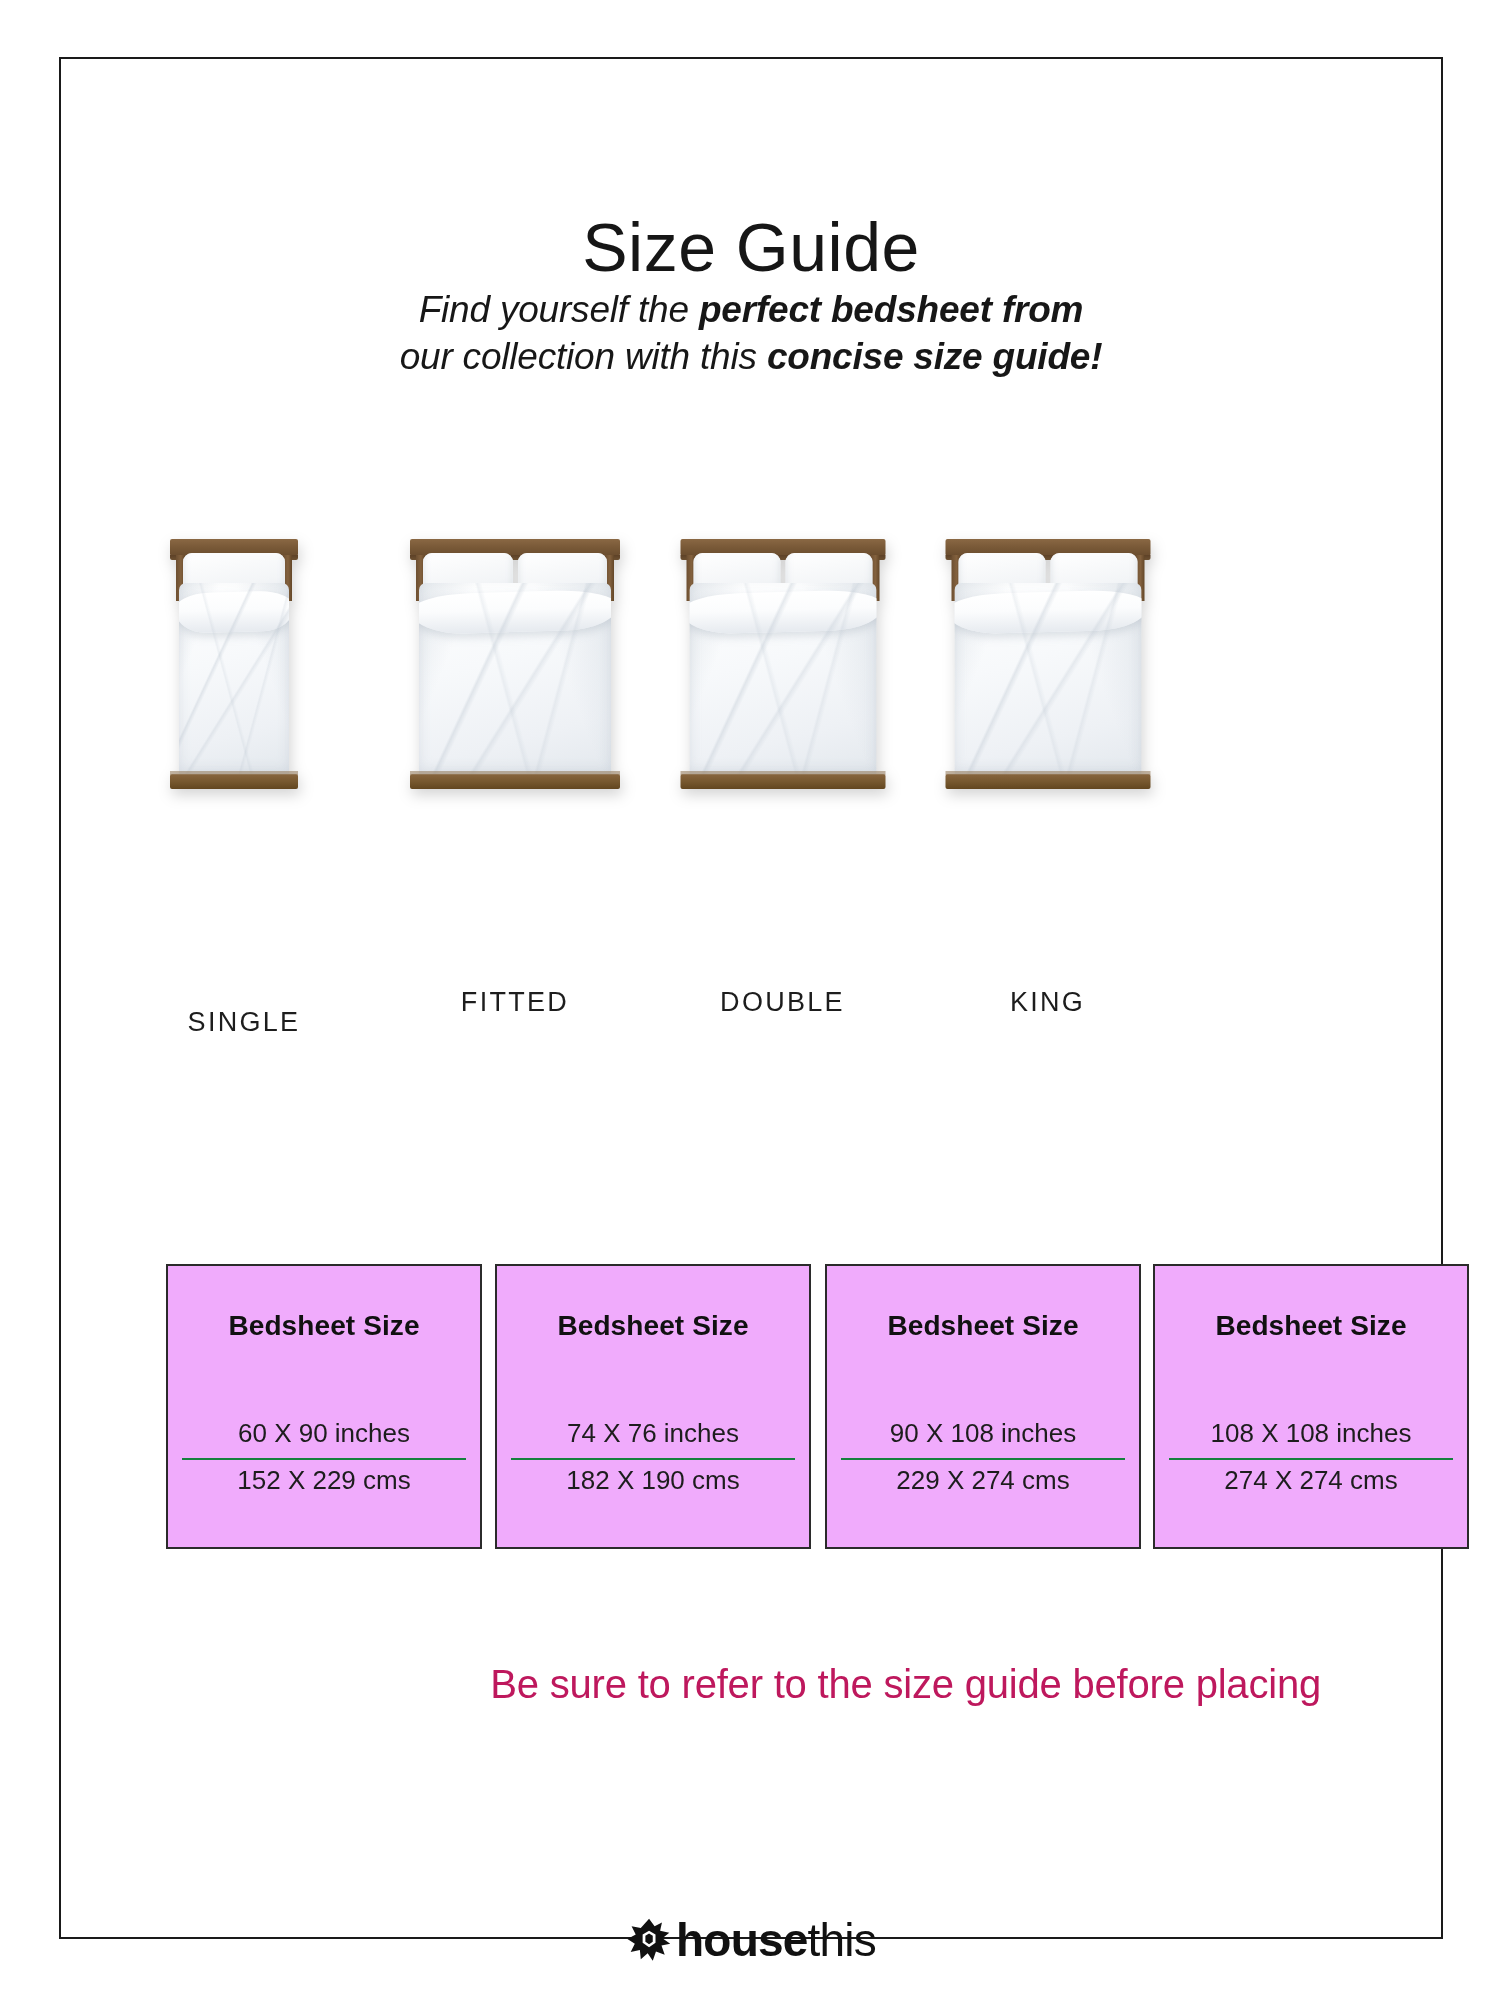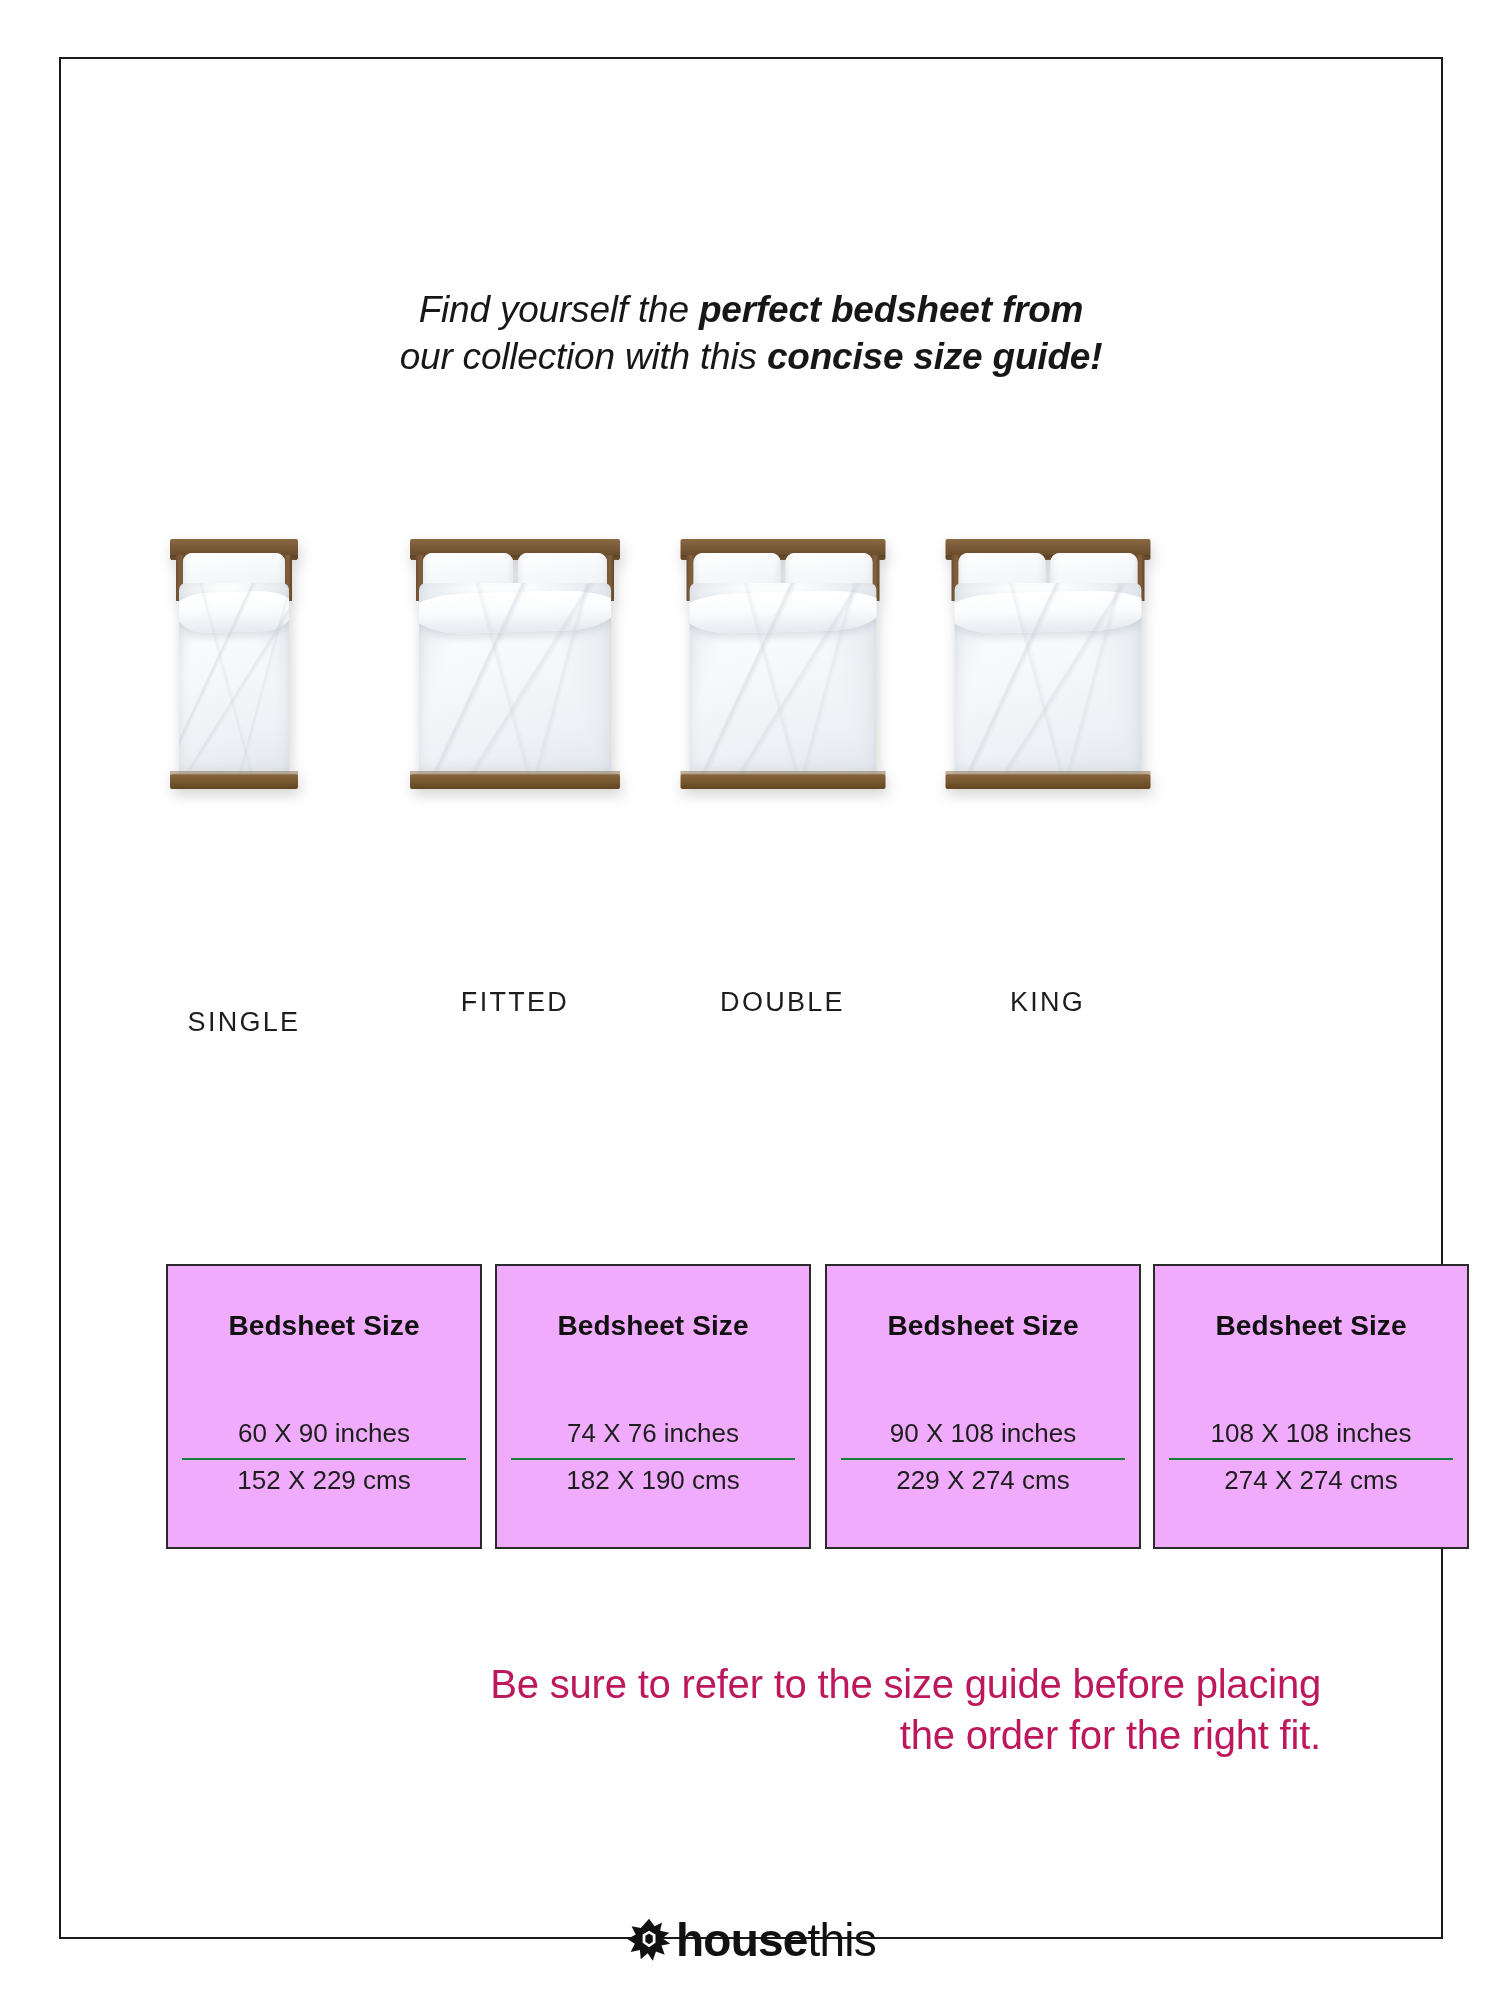--- a/index.html
+++ b/index.html
@@ -289,20 +289,21 @@
   }
   .logo-text .b1 { font-weight: 700; }
   .logo-text .b2 { font-weight: 400; }
 </style>
 </head>
 <body>
 
 <div class="page">
   <div class="frame">
 
+    <h1 class="title">Size Guide</h1>
 
     <div class="subtitle">
       <span>Find yourself the </span><b>perfect bedsheet from</b><br>
       <span>our collection with this </span><b>concise size guide!</b>
     </div>
 
     <div class="beds">
 
       <div class="bed-cell" style="left:50px; width:128px;">
         <div class="bed">
@@ -389,21 +390,20 @@
 
       <div class="size-box" style="left:1033px;">
         <div class="box-head">Bedsheet Size</div>
         <div class="box-inches">108 X 108 inches</div>
         <div class="box-cms">274 X 274 cms</div>
       </div>
     </div>
 
     <div class="footer-note">
       <span>Be sure to refer to the size guide before placing</span><br>
-      <span>the order for the right fit.</span>
     </div>
 
     <div class="logo">
       <svg class="logo-mark" viewBox="0 0 100 100">
         <path fill="#111111" d="M50 4 L62 20 L78 12 L74 30 L94 34 L79 46 L96 58 L77 62 L84 82 L65 75 L58 95 L47 79 L32 92 L30 72 L10 76 L19 58 L3 48 L21 38 L12 20 L32 24 Z"></path>
         <path fill="#ffffff" d="M50 30 L64 38 L64 56 L50 66 L36 56 L36 38 Z"></path>
         <path fill="#111111" d="M50 36 L58 41 L58 54 L50 59 L42 54 L42 41 Z"></path>
       </svg>
       <div class="logo-text">
         <span class="b1">house</span><span class="b2">this</span>

